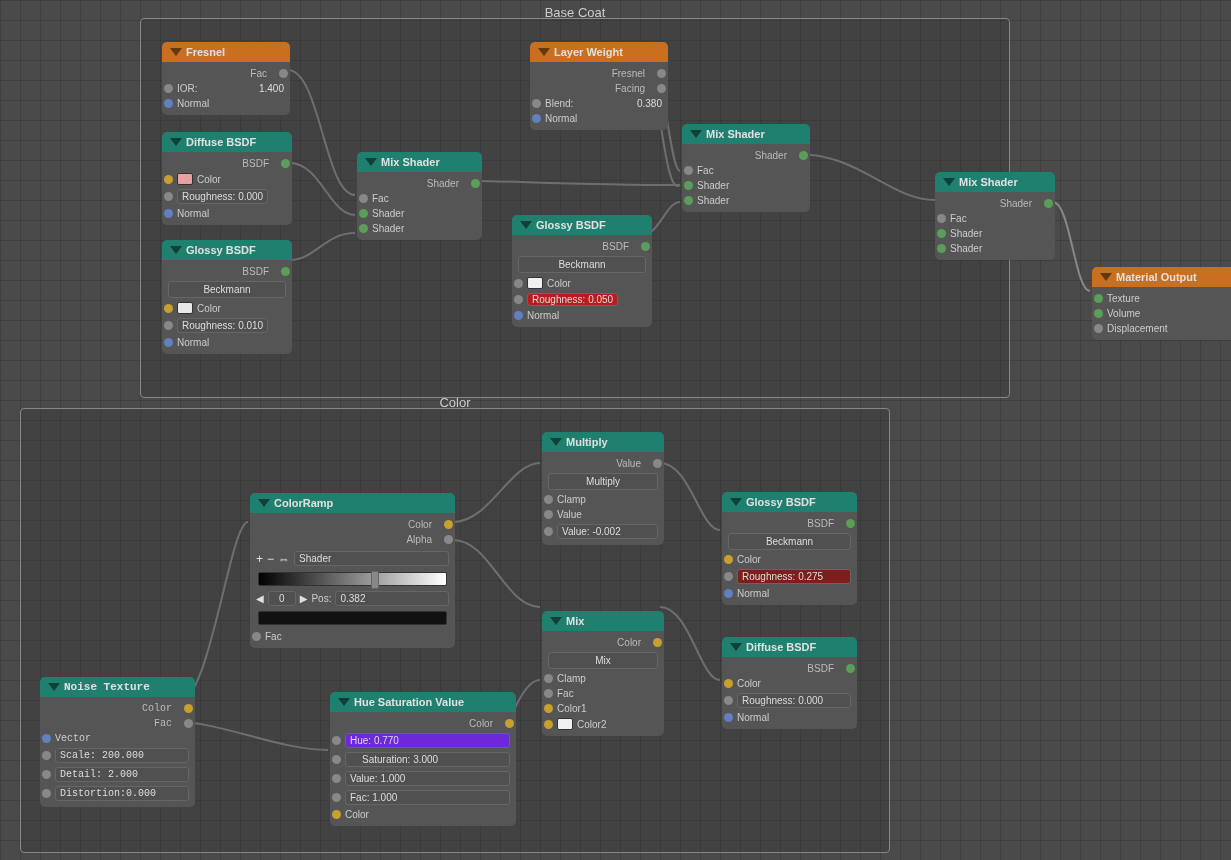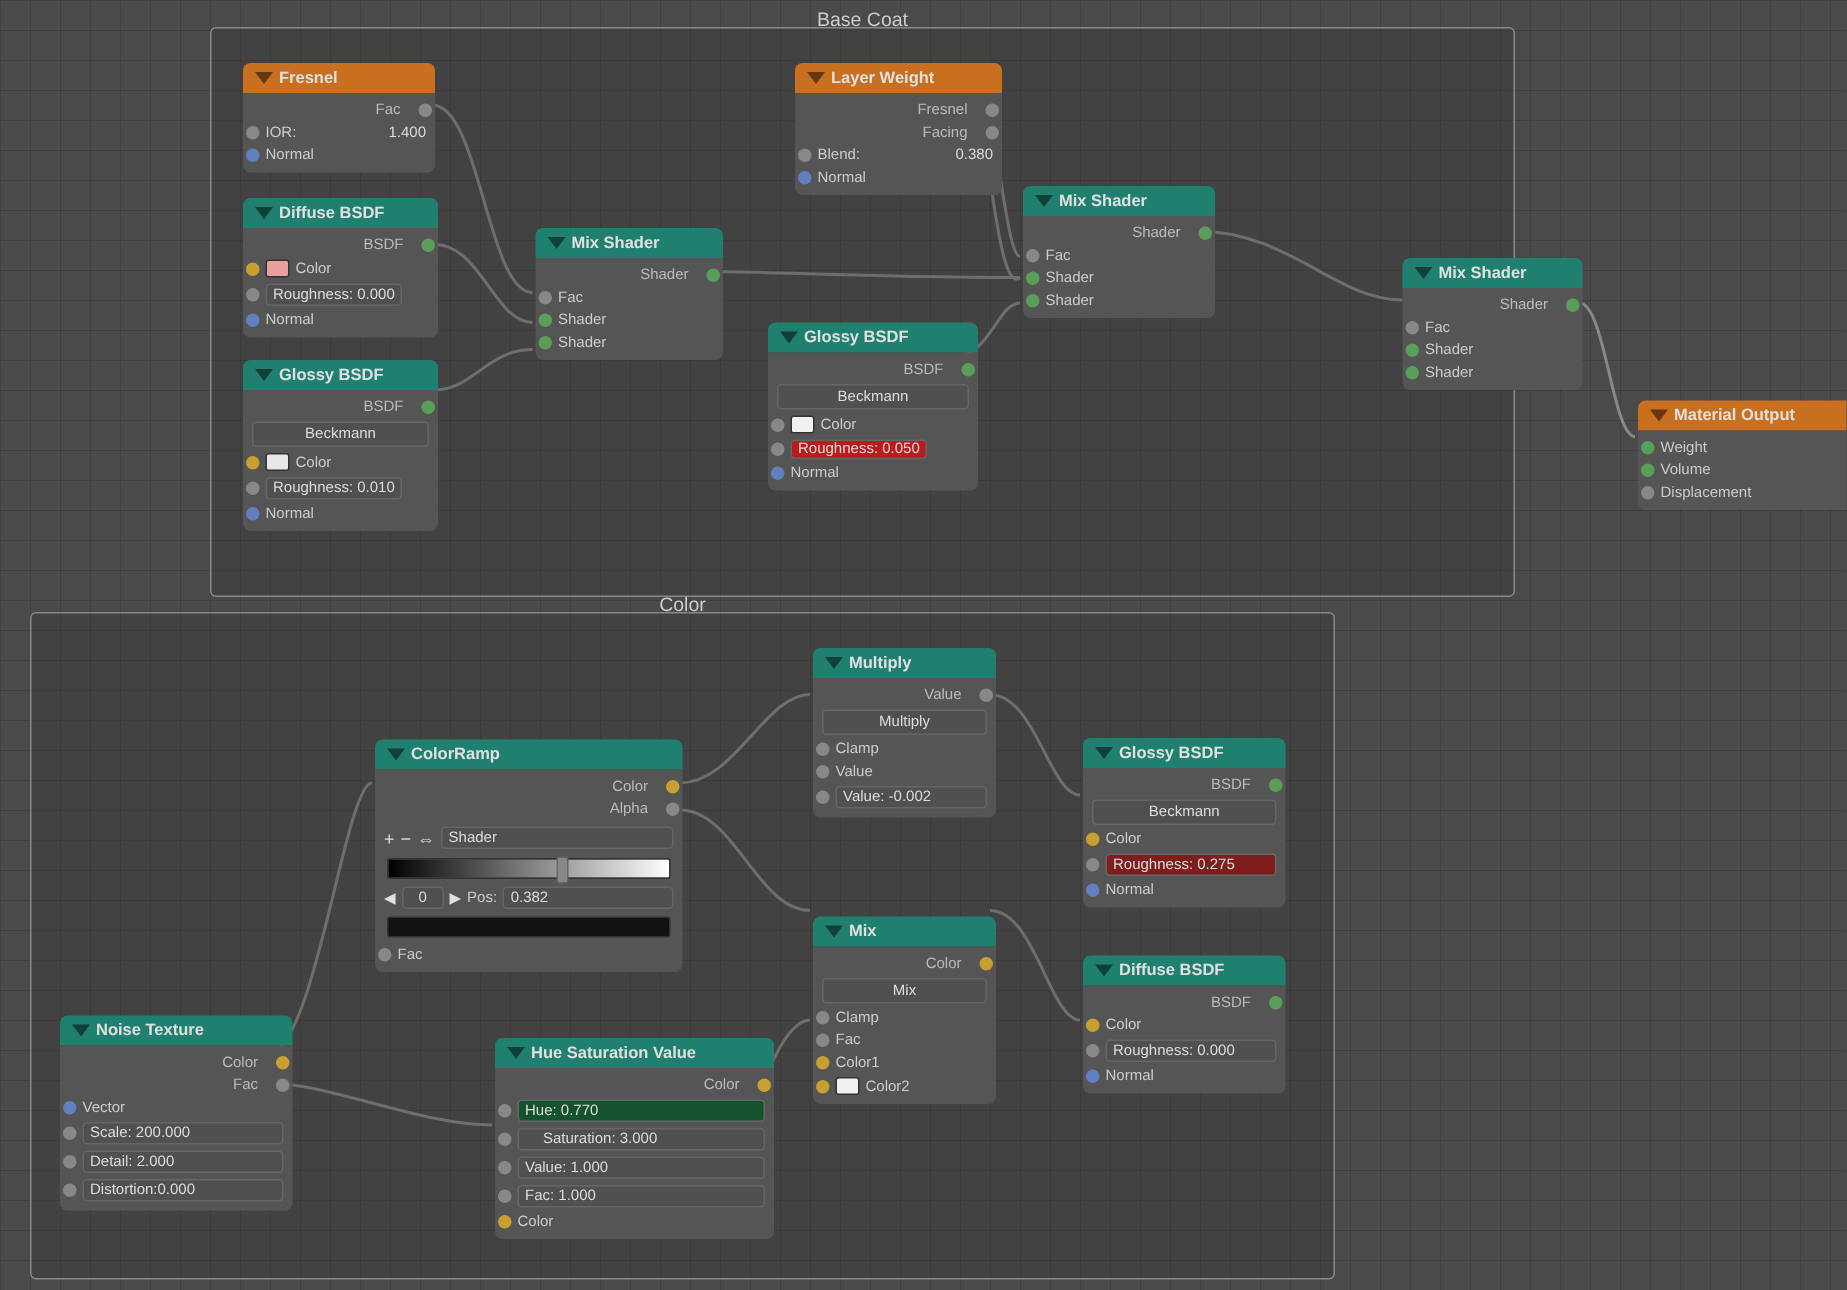--- a/index.html
+++ b/index.html
@@ -394,21 +394,21 @@
 </div>
 
 <div class="node" style="left:1092px;top:267px;width:145px;">
   <div class="node-header hdr-orange">
     <span class="tri"></span>
     <span>Material Output</span>
   </div>
   <div class="node-body">
     <div class="node-row">
       <span class="socket socket-green socket-left"></span>
-      <span class="row-label">Weight</span>
+      <span class="row-label">Texture</span>
     </div>
     <div class="node-row">
       <span class="socket socket-green socket-left"></span>
       <span class="row-label">Volume</span>
     </div>
     <div class="node-row">
       <span class="socket socket-gray socket-left"></span>
       <span class="row-label">Displacement</span>
     </div>
   </div>
@@ -569,21 +569,21 @@
       <span class="socket socket-gray socket-left"></span>
       <span style="background:#505050;border:1px solid #666;border-radius:3px;font-size:10px;padding:1px 4px;color:#ddd;flex:1;">Roughness: 0.000</span>
     </div>
     <div class="node-row">
       <span class="socket socket-blue socket-left"></span>
       <span class="row-label">Normal</span>
     </div>
   </div>
 </div>
 
-<div class="node" style="left:40px;top:677px;width:155px;">
+<div class="node" style="left:40px;top:677px;width:155px;font-family:Liberation Mono, monospace;">
   <div class="node-header hdr-teal">
     <span class="tri"></span>
     <span>Noise Texture</span>
   </div>
   <div class="node-body">
     <div class="node-row">
       <span class="row-label"></span>
       <span class="node-section-label">Color</span>
       <span class="socket socket-yellow socket-right"></span>
     </div>
@@ -617,21 +617,21 @@
     <span>Hue Saturation Value</span>
   </div>
   <div class="node-body">
     <div class="node-row">
       <span class="row-label"></span>
       <span class="node-section-label">Color</span>
       <span class="socket socket-yellow socket-right"></span>
     </div>
     <div class="node-row">
       <span class="socket socket-gray socket-left"></span>
-      <span style="background:#14532d;border:1px solid #666;border-radius:3px;font-size:10px;padding:1px 4px;color:#ddd;flex:1;">Hue: 0.770</span>
+      <span style="background:#6d28d9;border:1px solid #666;border-radius:3px;font-size:10px;padding:1px 4px;color:#ddd;flex:1;">Hue: 0.770</span>
     </div>
     <div class="node-row">
       <span class="socket socket-gray socket-left"></span>
       <span style="background:#505050;border:1px solid #666;border-radius:3px;font-size:10px;padding:1px 16px;color:#ddd;flex:1;">Saturation: 3.000</span>
     </div>
     <div class="node-row">
       <span class="socket socket-gray socket-left"></span>
       <span style="background:#505050;border:1px solid #666;border-radius:3px;font-size:10px;padding:1px 4px;color:#ddd;flex:1;">Value: 1.000</span>
     </div>
     <div class="node-row">

